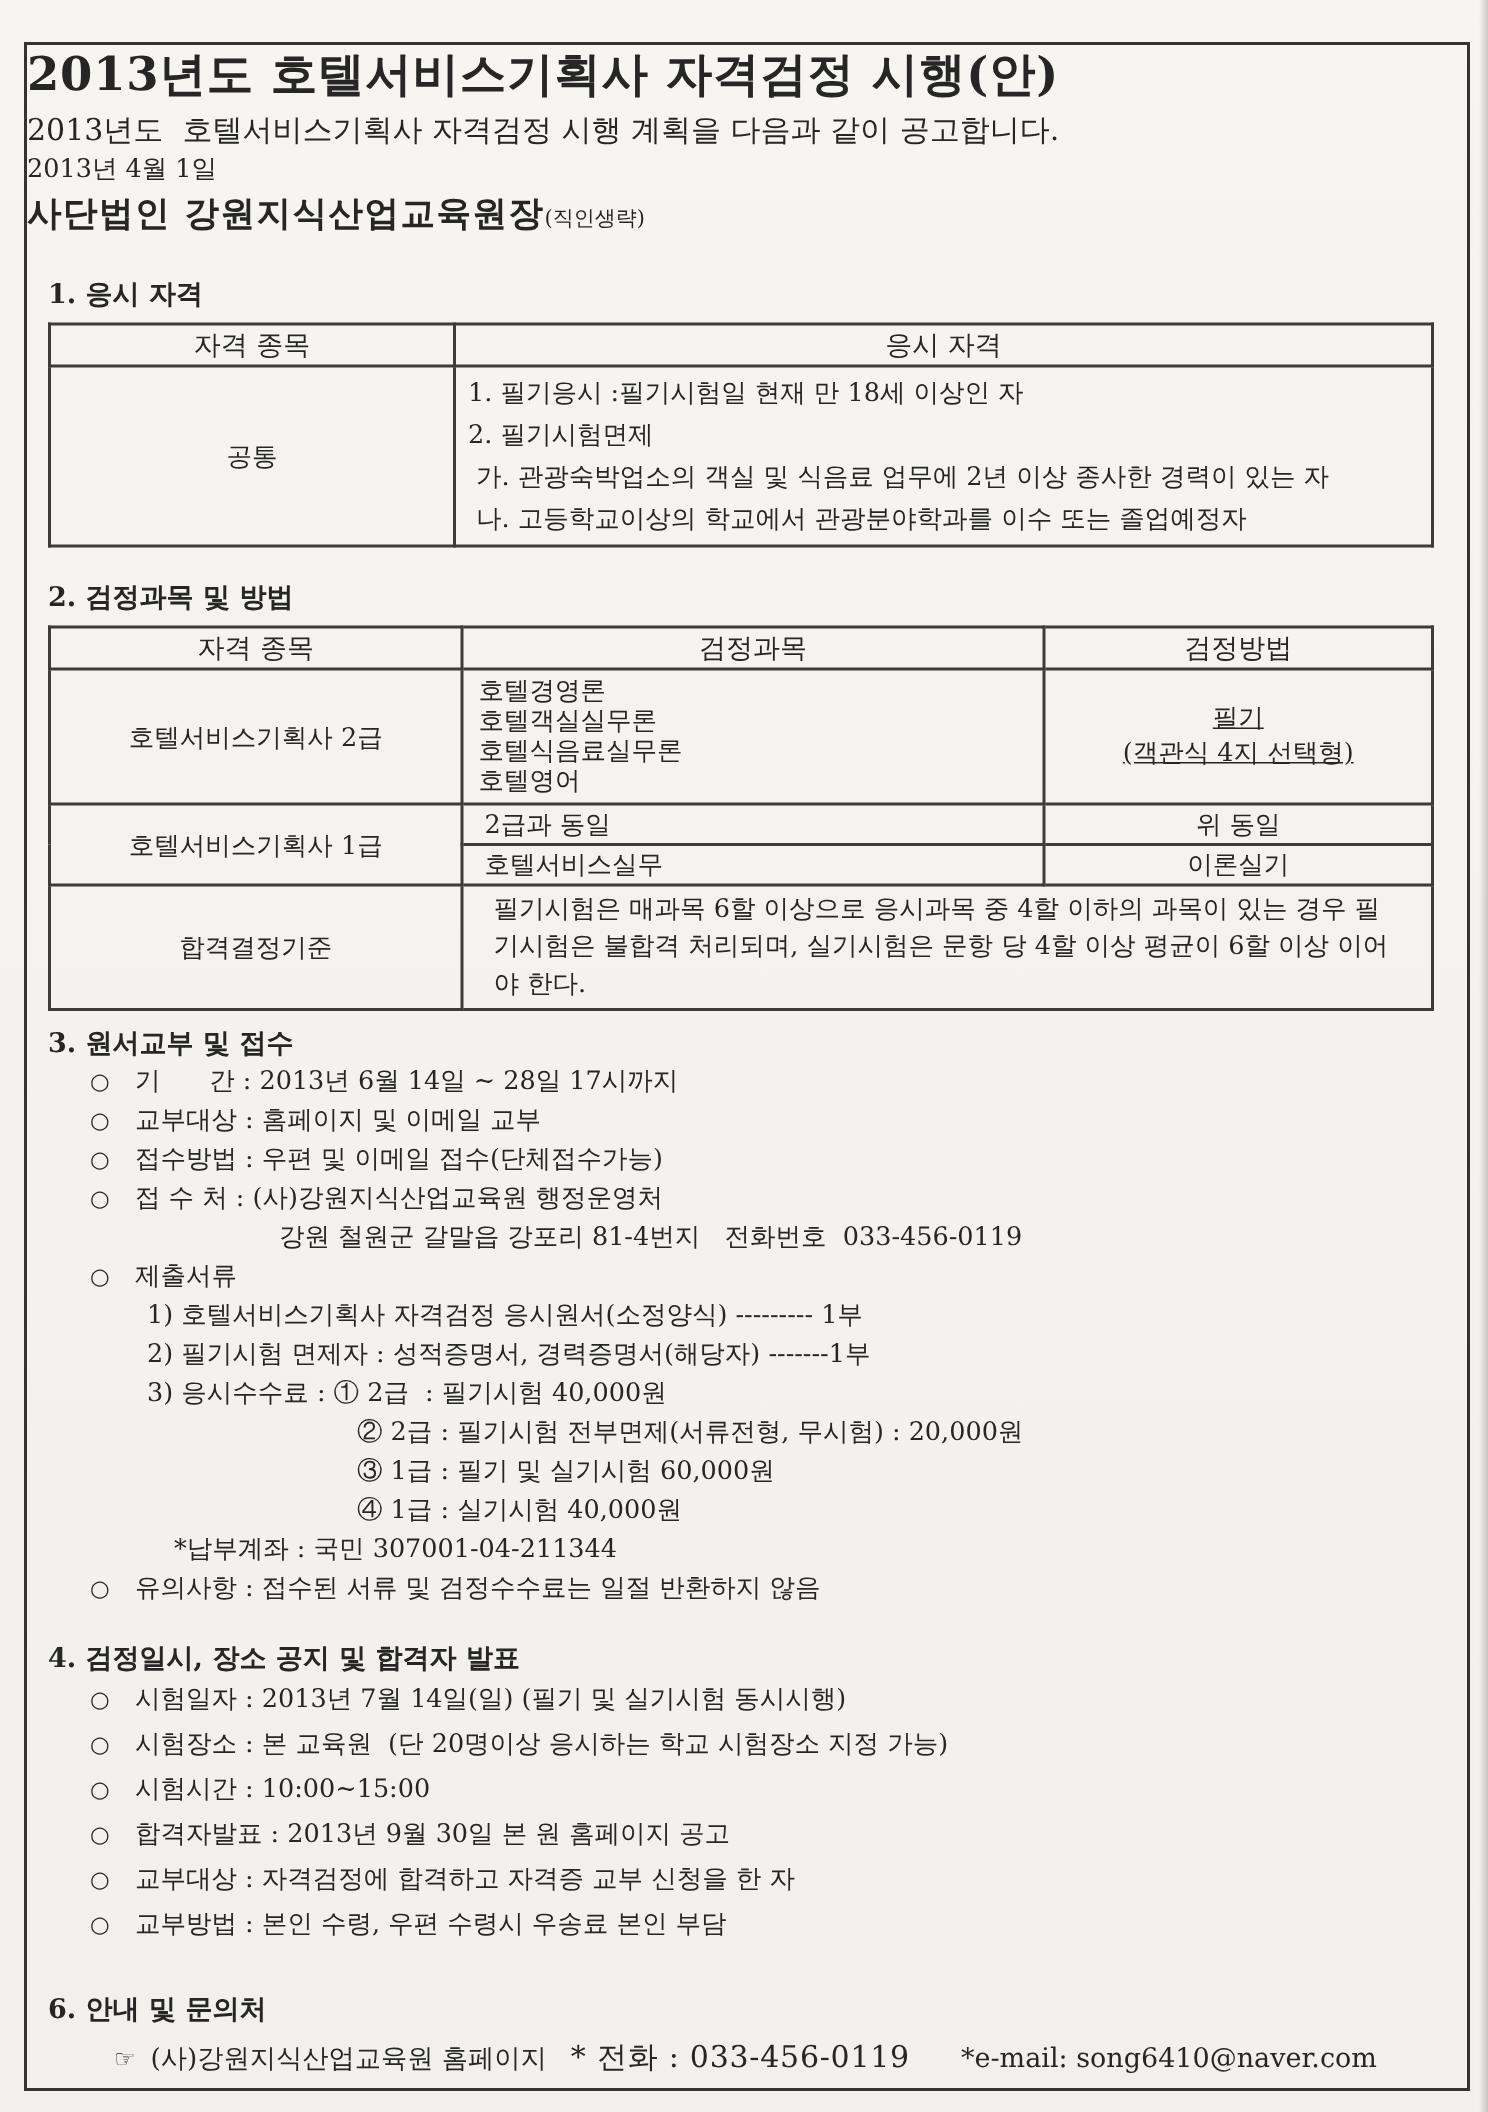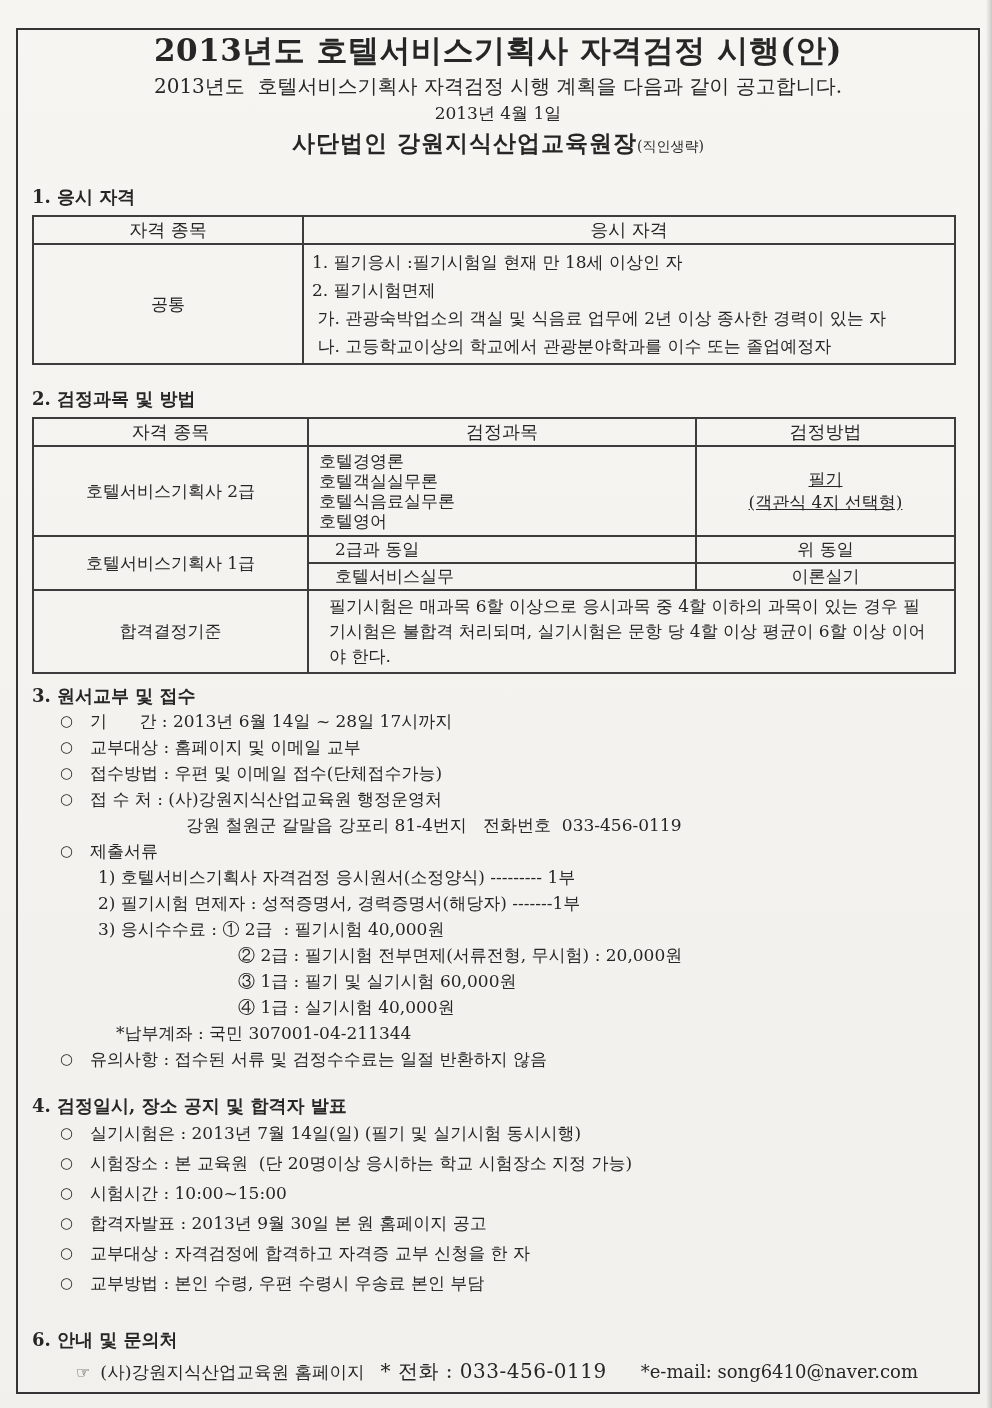--- a/index.html
+++ b/index.html
@@ -13,21 +13,21 @@
   }
   .paper::after { 
     content:""; position:absolute; top:0; right:0; width:6px; height:100%;
     background:linear-gradient(90deg, rgba(0,0,0,0), rgba(0,0,0,0.18));
   }
   .frame {
     position:absolute; left:16px; top:28px; width:964px; height:1366px;
     border:2px solid #343434;
     padding-top:2px;
   }
-  .center { text-align:center; }
+  .center { }
   .doc-title { font-size:31px; font-weight:bold; letter-spacing:.5px; line-height:36px; white-space:pre-wrap; }
   .doc-subtitle { font-size:20px; margin-top:7px; line-height:22px; white-space:pre-wrap; }
   .doc-date { font-size:17px; margin-top:5px; line-height:22px; }
   .doc-org { font-size:23px; font-weight:bold; letter-spacing:1px; margin-top:4px; line-height:30px; }
   .doc-org .note { font-size:14px; font-weight:normal; letter-spacing:0; }
 
   .sec-heading { font-size:18px; font-weight:bold; margin-left:14px; line-height:24px; white-space:pre-wrap; }
   .mt-s1 { margin-top:24px; }
   .mt-s2 { margin-top:22px; }
   .mt-s3 { margin-top:10px; }
@@ -38,21 +38,21 @@
   table { border-collapse:collapse; margin:6px 0 0 14px; width:924px; table-layout:fixed; }
   th,td { border:2px solid #3c3c3c; font-size:17px; color:#262626; }
   th { height:28px; font-weight:normal; font-size:18px; }
   td.lbl { text-align:center; vertical-align:middle; }
   td.list { vertical-align:top; padding:3px 8px; }
   .cell-line { line-height:28px; white-space:pre-wrap; }
   .subj-line { line-height:20px; white-space:pre-wrap; }
   td.subjects { vertical-align:middle; padding:4px 10px; }
   td.method { text-align:center; vertical-align:middle;text-decoration:underline; }
   .method-line { line-height:23px; white-space:pre-wrap; }
-  td.small-row { height:24px; padding:1px 26px;border-radius:10px; }
+  td.small-row { height:24px; padding:1px 14px;border-radius:10px; }
   td.small-row-c { height:24px; text-align:center; }
   td.pass-text { padding:3px 20px; vertical-align:top; }
   .pass-line { line-height:25px; white-space:pre-wrap; font-size:17px; }
 
   .ln { display:flex; font-size:17px; line-height:26px; white-space:pre-wrap; }
   .ln30 { line-height:30px; }
   .mk { width:30px; flex:none; font-size:15px; }
   .ind-b   { margin-left:42px; }
   .ind-adr { margin-left:168px; }
   .ind-s1  { margin-left:80px; }
@@ -153,21 +153,21 @@
     <div class="ln ind-s1"><span>1) 호텔서비스기획사 자격검정 응시원서(소정양식) --------- 1부</span></div>
     <div class="ln ind-s1"><span>2) 필기시험 면제자 : 성적증명서, 경력증명서(해당자) -------1부</span></div>
     <div class="ln ind-s1"><span>3) 응시수수료 : ① 2급  : 필기시험 40,000원</span></div>
     <div class="ln ind-s2"><span>② 2급 : 필기시험 전부면제(서류전형, 무시험) : 20,000원</span></div>
     <div class="ln ind-s2"><span>③ 1급 : 필기 및 실기시험 60,000원</span></div>
     <div class="ln ind-s2"><span>④ 1급 : 실기시험 40,000원</span></div>
     <div class="ln ind-pay"><span>*납부계좌 : 국민 307001-04-211344</span></div>
     <div class="ln ind-b"><span class="mk">○</span><span>유의사항 : 접수된 서류 및 검정수수료는 일절 반환하지 않음</span></div>
 
     <div class="sec-heading mt-s4">4. 검정일시, 장소 공지 및 합격자 발표</div>
-    <div class="ln ln30 ind-b"><span class="mk">○</span><span>실기시험은 : 2013년 7월 14일(일) (필기 및 실기시험 동시시행)</span></div>
+    <div class="ln ln30 ind-b"><span class="mk">○</span><span>시험일자 : 2013년 7월 14일(일) (필기 및 실기시험 동시시행)</span></div>
     <div class="ln ln30 ind-b"><span class="mk">○</span><span>시험장소 : 본 교육원  (단 20명이상 응시하는 학교 시험장소 지정 가능)</span></div>
     <div class="ln ln30 ind-b"><span class="mk">○</span><span>시험시간 : 10:00~15:00</span></div>
     <div class="ln ln30 ind-b"><span class="mk">○</span><span>합격자발표 : 2013년 9월 30일 본 원 홈페이지 공고</span></div>
 
     <div class="ln ln30 ind-b"><span class="mk">○</span><span>교부대상 : 자격검정에 합격하고 자격증 교부 신청을 한 자</span></div>
     <div class="ln ln30 ind-b"><span class="mk">○</span><span>교부방법 : 본인 수령, 우편 수령시 우송료 본인 부담</span></div>
 
     <div class="sec-heading mt-s6">6. 안내 및 문의처</div>
     <div class="contact">
       <span class="pointer">☞</span>

